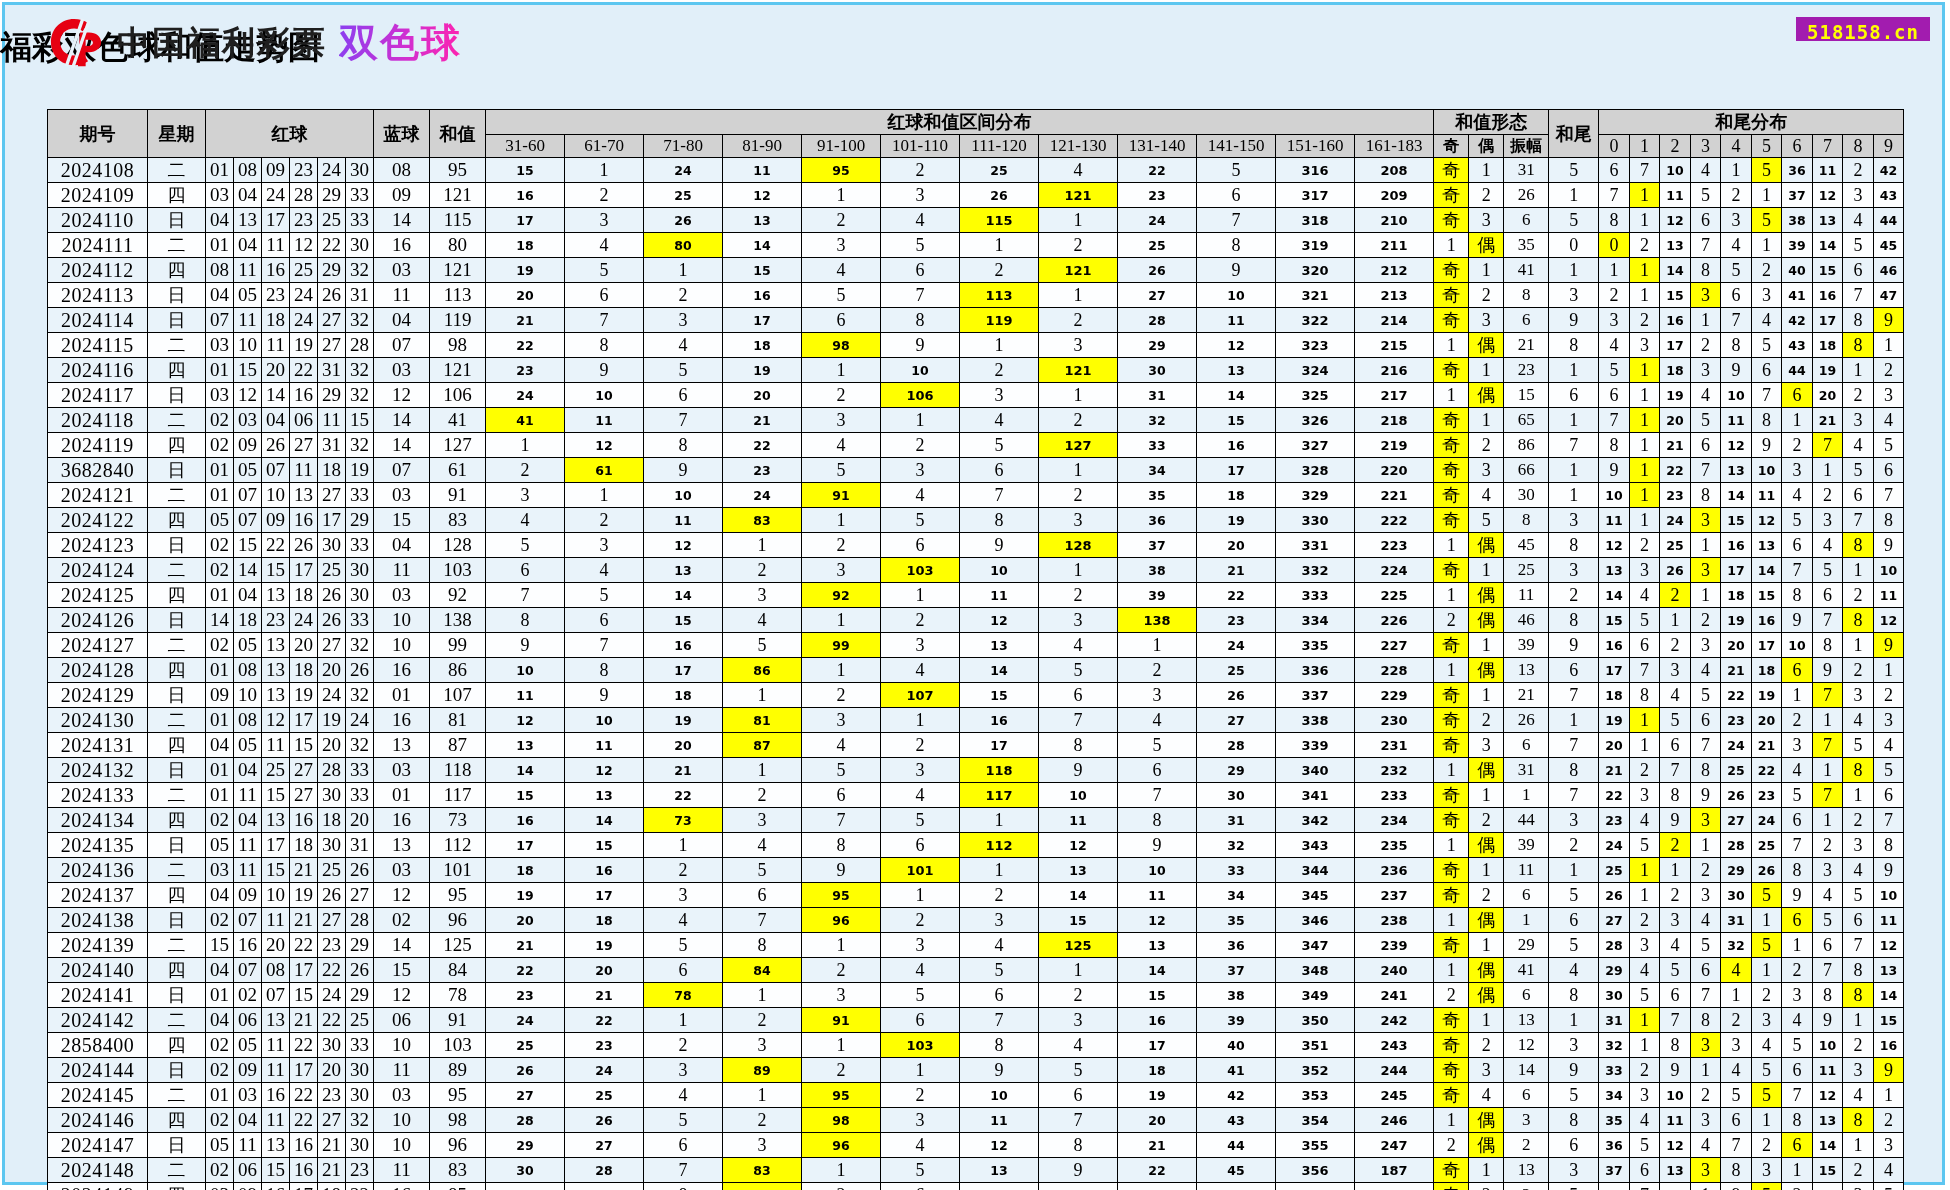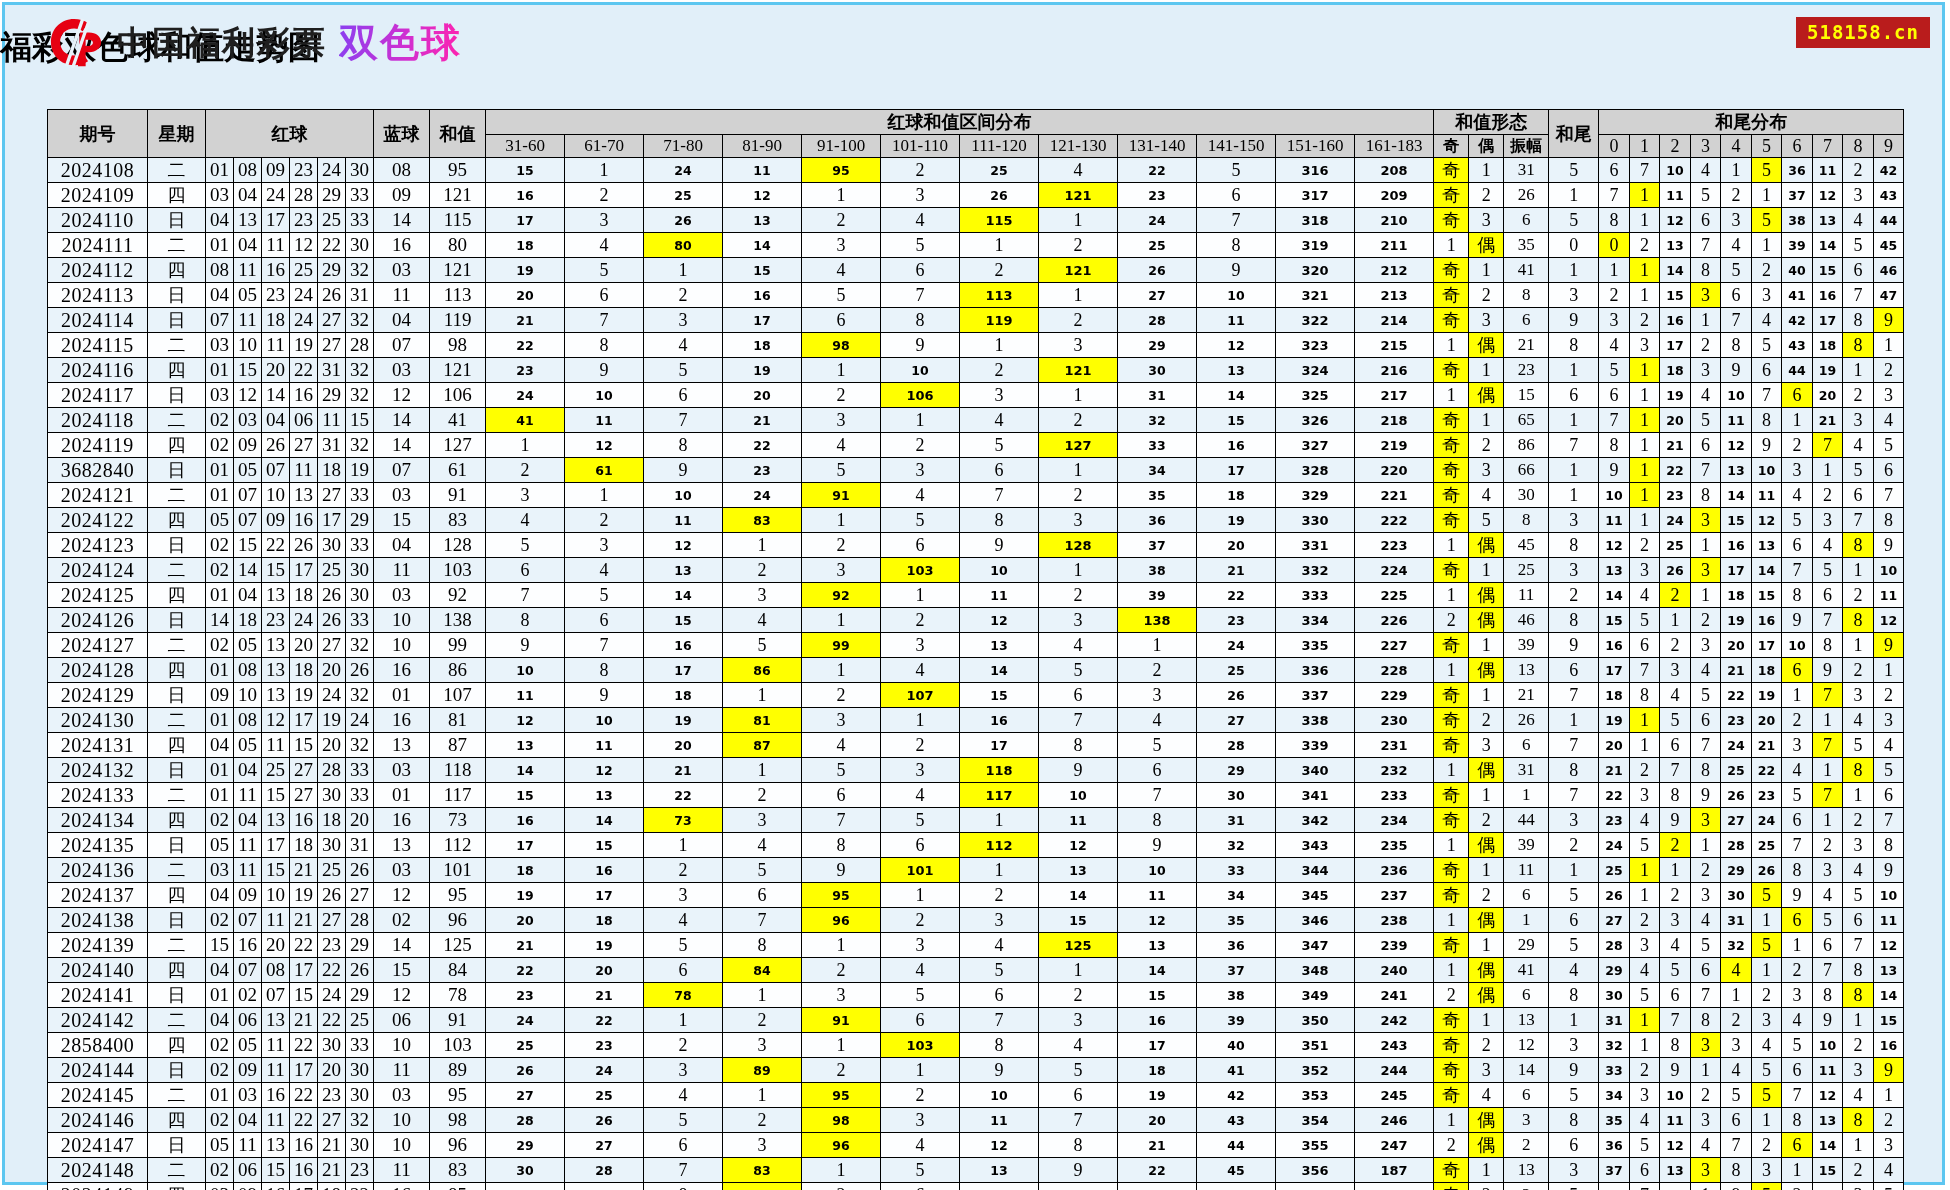--- a/index.html
+++ b/index.html
@@ -5,21 +5,21 @@
   html,body{margin:0;padding:0}
   body{width:1950px;height:1190px;position:relative;background:#ffffff;font-family:"Liberation Sans",sans-serif;overflow:hidden}
   .frame{position:absolute;left:2px;top:2px;width:1943px;height:1183px;box-sizing:border-box;background:#e1eff9;border:3px solid #5cc6f0}
   .logo{position:absolute;left:47px;top:16px;display:flex;align-items:center;gap:12px;z-index:3}
   .logo-cn{font-size:33px;font-weight:900;color:#1f1f1f;letter-spacing:2px;font-family:"Liberation Sans",sans-serif}
   .logo-brand{font-size:39px;font-weight:900;letter-spacing:2px;color:#c52fd2;font-family:"Liberation Sans",sans-serif}
   @supports ((-webkit-background-clip:text) or (background-clip:text)){
     .logo-brand{background:linear-gradient(95deg,#8a3ff0 0%,#c living 50%,#ff23ad 100%);background:linear-gradient(95deg,#8a3ff0 0%,#d12fd0 55%,#ff23ad 100%);-webkit-background-clip:text;background-clip:text;color:transparent}
   }
   .page-title{position:absolute;left:0;top:26px;width:100%;text-align:left;font-family:"Liberation Serif","DejaVu Serif",serif;font-size:32px;font-weight:bold;color:#000;z-index:2}
-  .badge{position:absolute;top:17px;right:20px;height:31px;line-height:31px;padding:0 11px;background:#b91c1c;color:#ffff00;font-family:"DejaVu Sans Mono",monospace;font-size:19px;font-weight:bold;letter-spacing:1px;z-index:3}
+  .badge{position:absolute;top:17px;right:20px;height:24px;line-height:31px;padding:0 11px;background:#a21caf;color:#ffff00;font-family:"DejaVu Sans Mono",monospace;font-size:19px;font-weight:bold;letter-spacing:1px;z-index:3}
   table#trend-table{position:absolute;left:47px;top:109px;width:1856px;border-collapse:collapse;table-layout:fixed;background:#fff;z-index:1}
   #trend-table td,#trend-table th{border:1px solid #000;text-align:center;vertical-align:middle;padding:0;overflow:hidden;white-space:nowrap;color:#000}
   #trend-table thead tr{height:23px}
   #trend-table tbody tr{height:20px}
   #trend-table tbody tr:nth-child(odd){background:#e9f3fa}
   #trend-table tbody tr:nth-child(even){background:#fdfeff}
   .hg{background:#d2d2d2;font:bold 18px "Liberation Sans",sans-serif}
   .rng{background:#d2d2d2;font:17px "Liberation Serif",serif}
   .fh{background:#d2d2d2;font:bold 16px "Liberation Sans",sans-serif}
   .dg{background:#d2d2d2;font:18px "Liberation Serif",serif}

